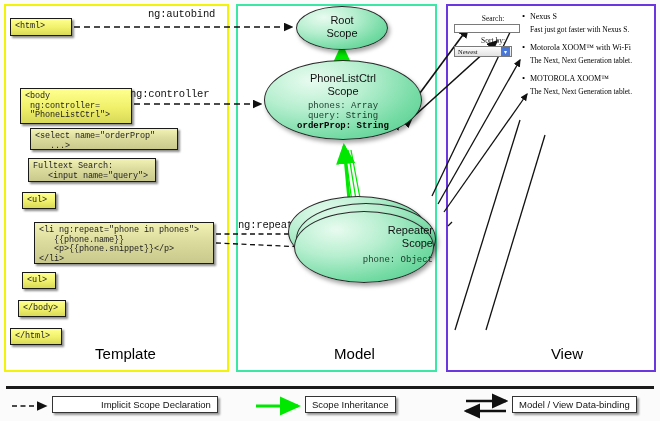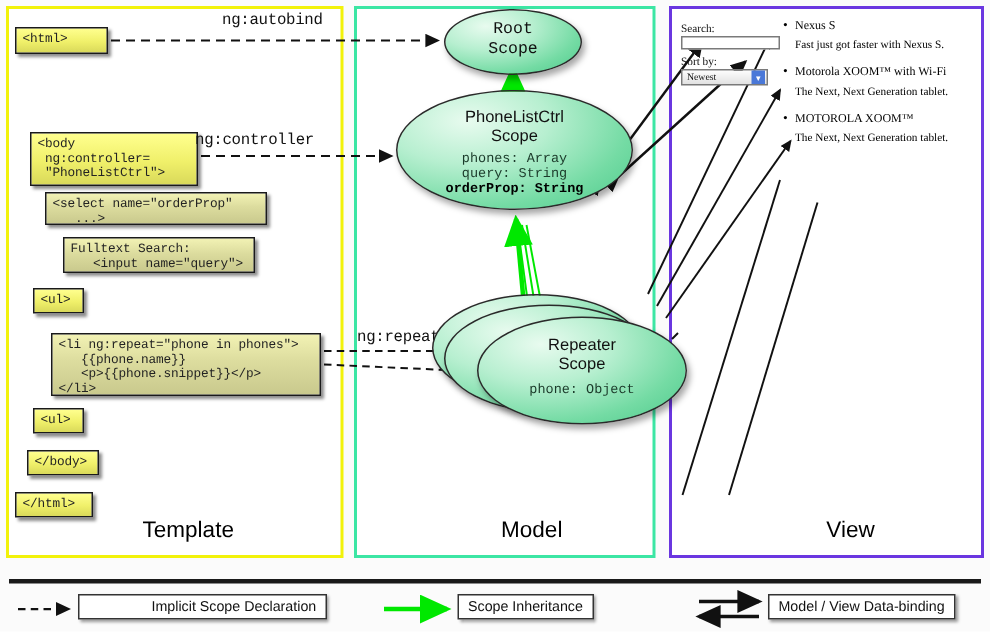--- a/index.html
+++ b/index.html
@@ -25,47 +25,47 @@
             background:linear-gradient(180deg,#ffff8f 0%,#f0f06a 55%,#d9d95a 100%);
             box-shadow:2px 2px 2px rgba(0,0,0,.45);
             font-family:"Liberation Mono",monospace;
             font-size:8.5px;line-height:9.6px;color:#232323;
             padding:3px 4px;white-space:pre;letter-spacing:-.1px;}
   .code-box.grey{background:linear-gradient(180deg,#f2f2b4 0%,#dcdc9e 45%,#c9c98d 100%);}
 
   #box-html      {left:10px;  top:18px;  width:62px;  height:18px;}
   #box-body      {left:20px;  top:88px;  width:112px; height:36px;}
   #box-select    {left:30px;  top:128px; width:148px; height:22px;}
-  #box-fulltext  {left:42px;  top:158px; width:128px; height:24px;}
+  #box-fulltext  {left:28px;  top:158px; width:128px; height:24px;}
   #box-ul1       {left:22px;  top:192px; width:34px;  height:17px;}
   #box-li        {left:34px;  top:222px; width:180px; height:42px;}
   #box-ul2       {left:22px;  top:272px; width:34px;  height:17px;}
   #box-bodyclose {left:18px;  top:300px; width:48px;  height:17px;}
   #box-htmlclose {left:10px;  top:328px; width:52px;  height:17px;}
 
   
   .ellipse{position:absolute;border-radius:50%;
            border:1.6px solid #2a2a2a;
            background:radial-gradient(ellipse at 30% 25%,#e8fbef 0%,#b7efd0 35%,#74dba4 70%,#4cc98a 100%);
            box-shadow:2px 3px 4px rgba(0,0,0,.35);
            text-align:center;box-sizing:border-box;}
   .ellipse .t1{font-size:11px;color:#111;line-height:12.5px;}
   .ellipse .t2{font-family:"Liberation Mono",monospace;font-size:9px;
                color:#1b3a2a;line-height:10px;white-space:pre;}
   .ellipse .t2 b{font-weight:bold;color:#000;}
 
-  #ell-root{left:296px;top:6px;width:92px;height:44px;padding-top:7px;font-family:Liberation Mono, monospace;}
+  #ell-root{left:296px;top:6px;width:92px;height:44px;padding-top:7px;}
   #ell-ctrl{left:264px;top:60px;width:158px;height:80px;padding-top:11px;}
   #ell-rep3{left:288px;top:196px;width:140px;height:72px;}
   #ell-rep2{left:296px;top:203px;width:140px;height:72px;}
-  #ell-rep1{left:318px;top:211px;width:140px;height:72px;padding-top:12px;}
+  #ell-rep1{left:294px;top:211px;width:140px;height:72px;padding-top:12px;text-align:right;}
 
   
   #view-form{position:absolute;left:454px;top:14px;width:78px;
-             font-family:"Liberation Serif",serif;font-size:7.5px;color:#111;}
+             font-family:"Liberation Serif",serif;font-size:7.5px;color:#111;text-align:center;}
   #view-form .lbl{display:block;margin-bottom:1px;}
   #search-input{width:66px;height:9px;border:1px solid #7a7a7a;background:#fff;
                 box-sizing:border-box;display:block;margin-bottom:3px;}
   #sort-select{width:58px;height:11px;border:1px solid #7a7a7a;
                background:linear-gradient(180deg,#fdfdfd,#e2e2e2);
                box-sizing:border-box;display:flex;align-items:center;
                justify-content:space-between;padding:0 1px 0 3px;font-size:6.5px;}
   #sort-select .caret{width:9px;height:9px;background:#4a78d8;color:#fff;
                       font-size:6px;display:flex;align-items:center;justify-content:center;}
 

